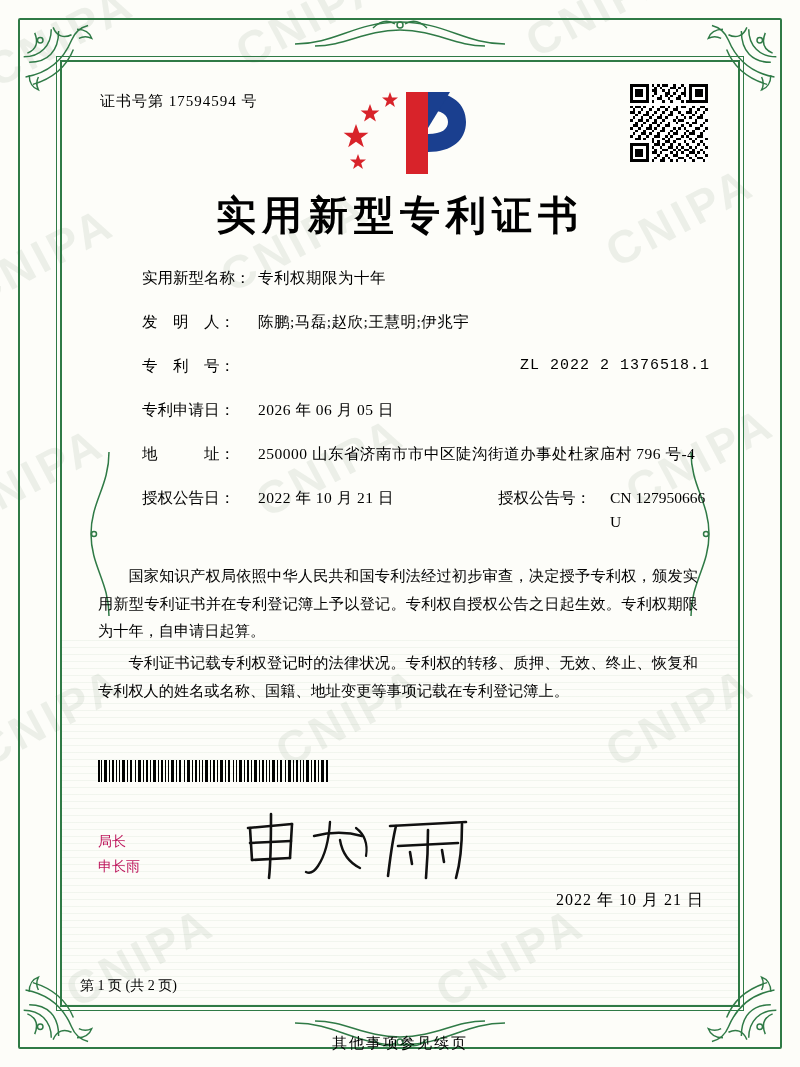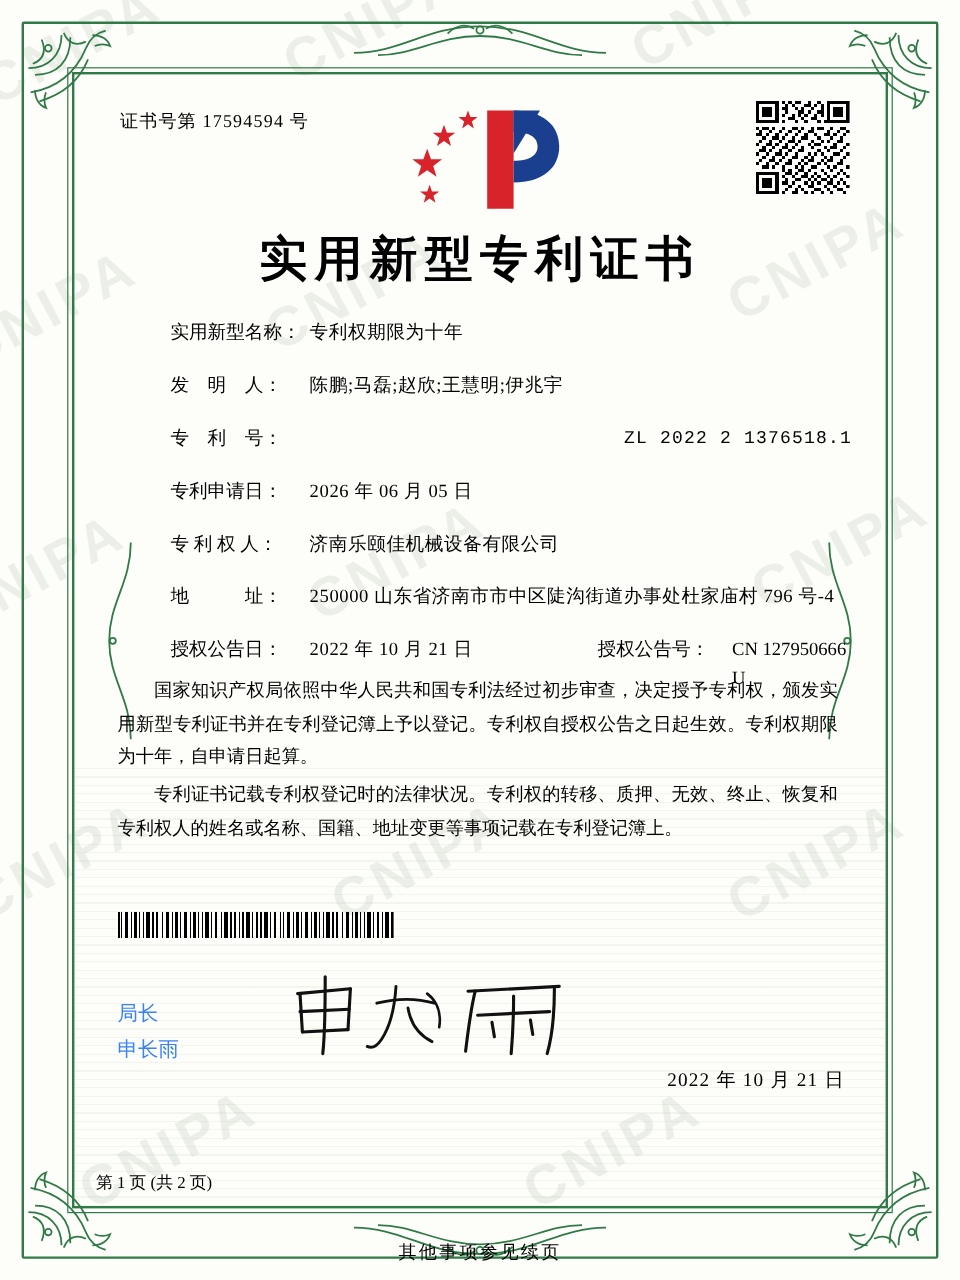--- a/index.html
+++ b/index.html
@@ -182,23 +182,23 @@
     top: 690px;
     width: 230px;
     height: 22px;
   }
   .barcode svg { display: block; width: 100%; height: 100%; }
 
   .sign-block {
     position: absolute;
     left: 18px;
     top: 760px;
-    font-size: 17px;
+    font-size: 14px;
     line-height: 1.75;
-    color: #3b82f6;
+    color: #be185d;
   }
 
   .signature {
     position: absolute;
     left: 150px;
     top: 742px;
     width: 260px;
     height: 72px;
     color: #111;
   }
@@ -611,24 +611,20 @@
       </div>
       <div class="row">
         <div class="label">专　利　号：</div>
         <div class="value mono">ZL 2022 2 1376518.1</div>
       </div>
       <div class="row">
         <div class="label">专利申请日：</div>
         <div class="value">2026 年 06 月 05 日</div>
       </div>
       <div class="row">
-        <div class="label">专 利 权 人：</div>
-        <div class="value">济南乐颐佳机械设备有限公司</div>
-      </div>
-      <div class="row">
         <div class="label">地　　　址：</div>
         <div class="value">250000 山东省济南市市中区陡沟街道办事处杜家庙村 796 号-4</div>
       </div>
       <div class="row split">
         <div class="label">授权公告日：</div>
         <div class="value">2022 年 10 月 21 日</div>
         <div class="label2">授权公告号：</div>
         <div class="value2">CN 127950666 U</div>
       </div>
     </div>

